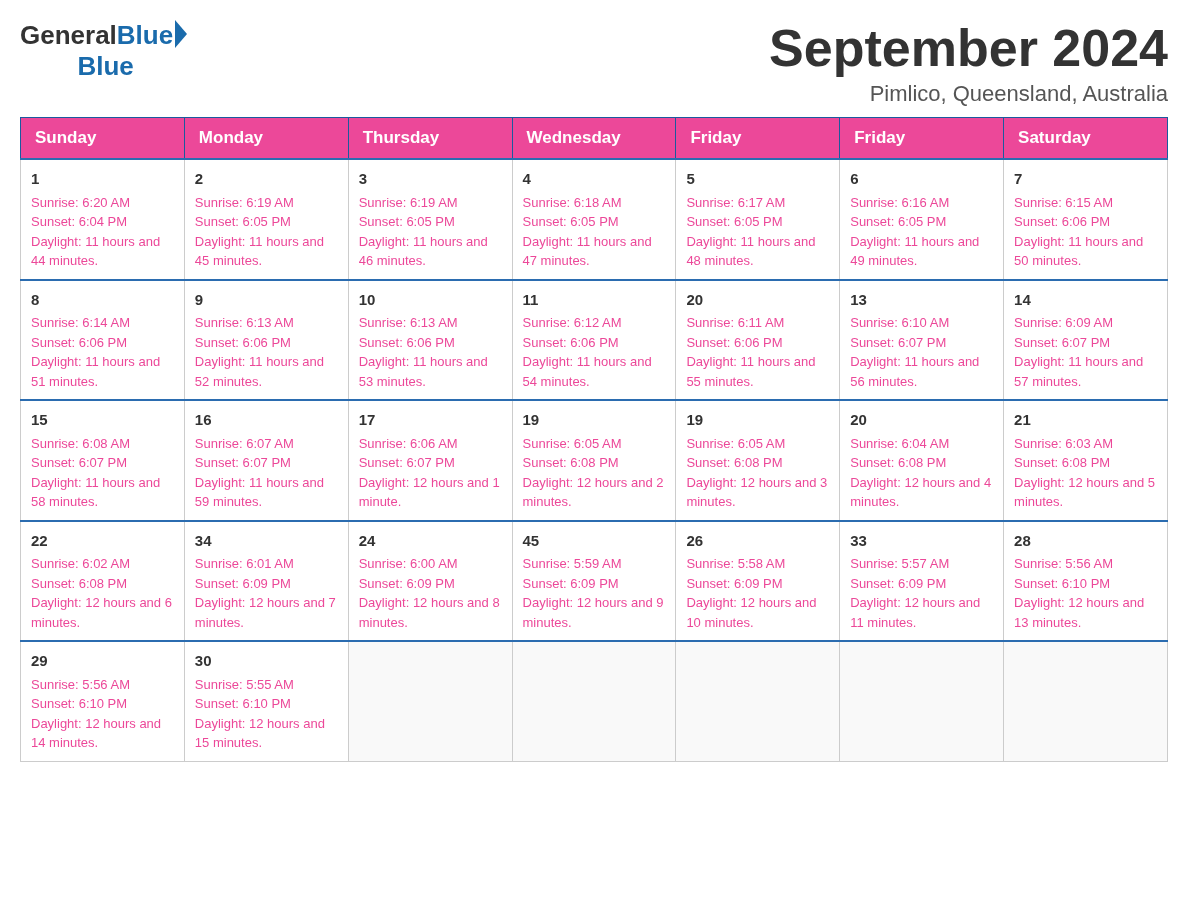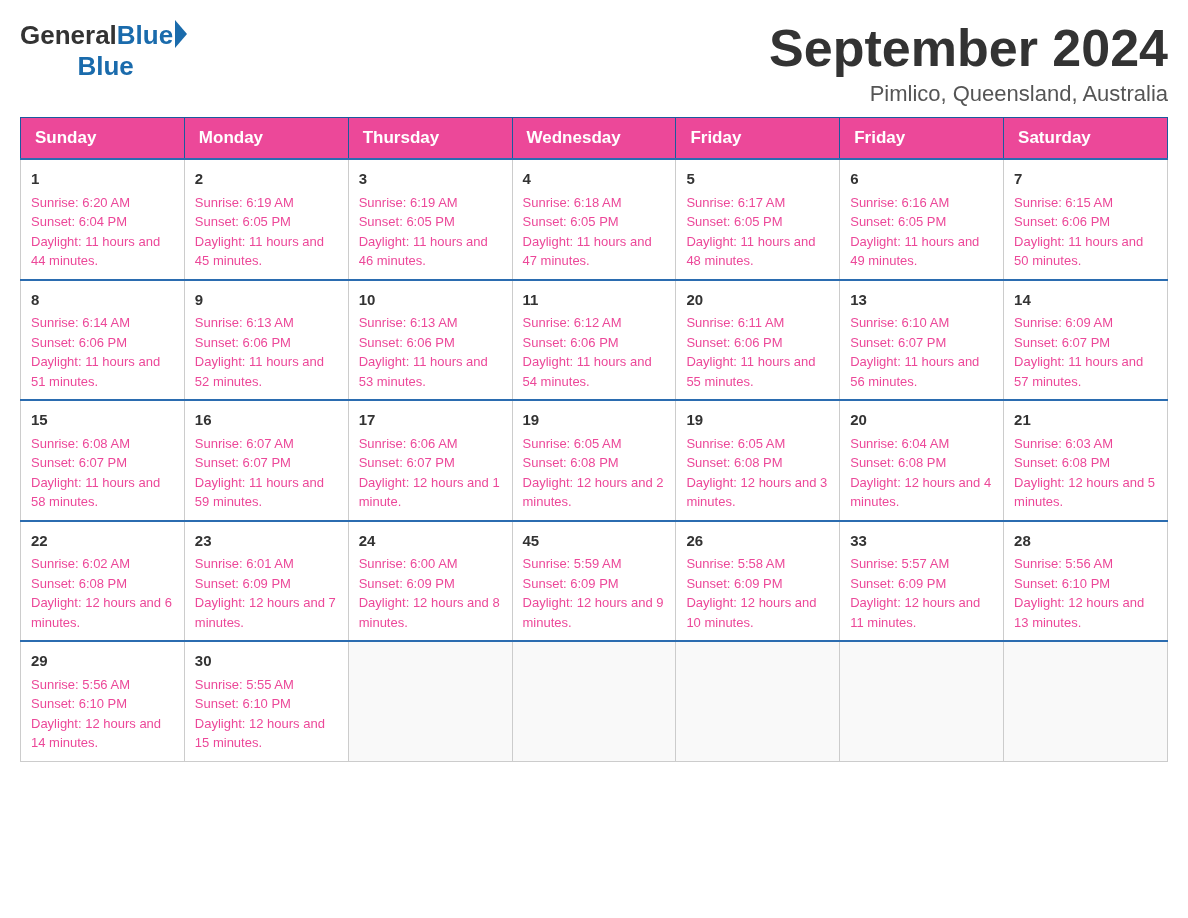--- a/index.html
+++ b/index.html
@@ -223,21 +223,21 @@
         <span class="day-number">21</span>
         <span class="day-info">Sunrise: 6:03 AM<br>Sunset: 6:08 PM<br>Daylight: 12 hours and 5 minutes.</span>
       </td>
       </tr>
       <tr>
         <td>
         <span class="day-number">22</span>
         <span class="day-info">Sunrise: 6:02 AM<br>Sunset: 6:08 PM<br>Daylight: 12 hours and 6 minutes.</span>
       </td>
         <td>
-        <span class="day-number">23</span>
+        <span class="day-number">34</span>
         <span class="day-info">Sunrise: 6:01 AM<br>Sunset: 6:09 PM<br>Daylight: 12 hours and 7 minutes.</span>
       </td>
         <td>
         <span class="day-number">24</span>
         <span class="day-info">Sunrise: 6:00 AM<br>Sunset: 6:09 PM<br>Daylight: 12 hours and 8 minutes.</span>
       </td>
         <td>
         <span class="day-number">45</span>
         <span class="day-info">Sunrise: 5:59 AM<br>Sunset: 6:09 PM<br>Daylight: 12 hours and 9 minutes.</span>
       </td>

